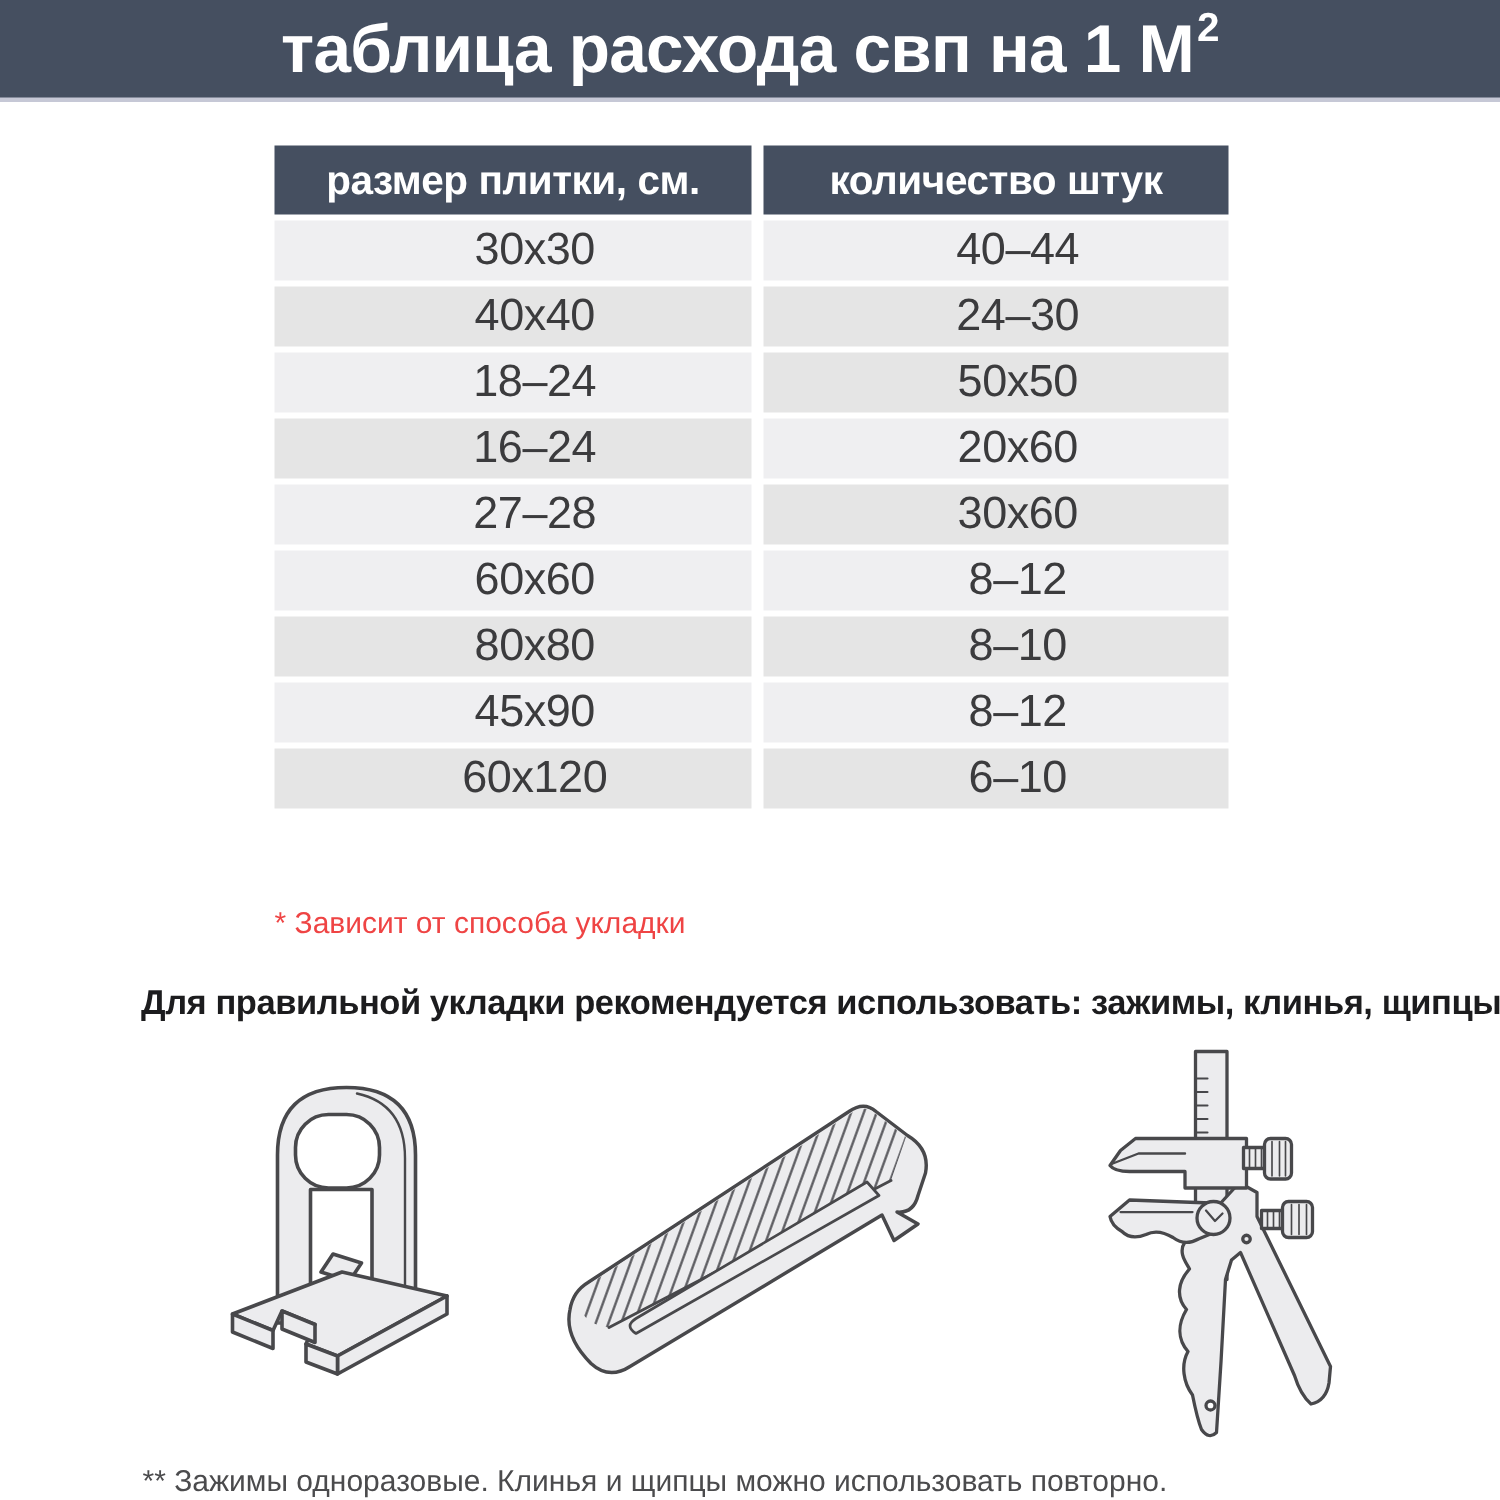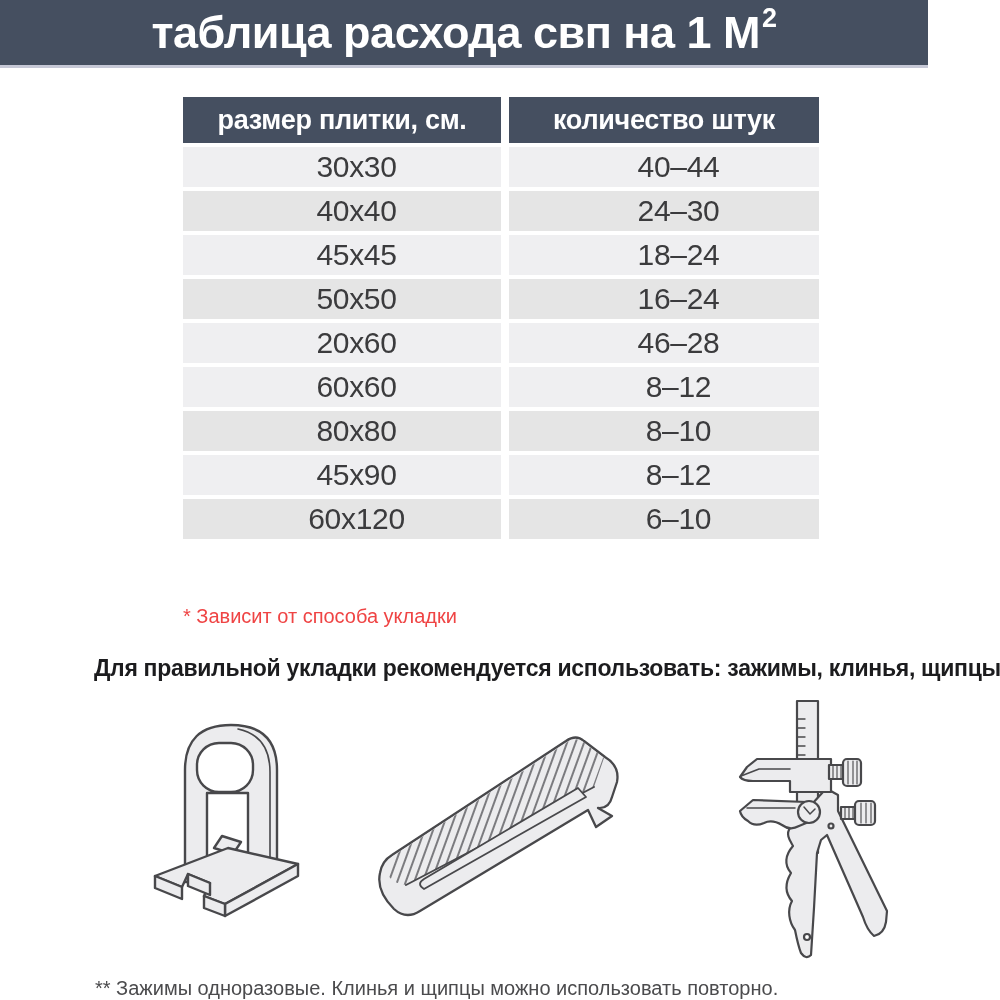--- a/index.html
+++ b/index.html
@@ -1,20 +1,20 @@
 <!DOCTYPE html>
 <html><head>
 <meta charset="utf-8">
 <style>
   html,body { margin:0; padding:0; background:#ffffff; }
   body { width:1000px; height:1000px; font-family:"Liberation Sans", sans-serif; }
   .page { position:relative; width:1000px; height:1000px; overflow:hidden; background:#fff; }
 
   .topbar {
-    position:absolute; top:0; left:0; width:928px; height:65px;
+    position:absolute; top:0; left:0; width:1000px; height:65px;
     background:#454f60; border-bottom:3px solid #c6c8d6;
     display:flex; align-items:center; justify-content:center;
   }
   .title { color:#ffffff; font-weight:bold; font-size:45px; letter-spacing:-0.5px; white-space:nowrap; }
   .title sup { font-size:60%; position:relative; top:-0.15em; margin-left:2px; }
 
   .table {
     position:absolute; left:183px; top:97px; width:636px;
     display:grid; grid-template-columns:318px 310px;
     column-gap:8px; row-gap:4px;
@@ -52,26 +52,26 @@
   </div>
 
   <div class="table">
     <div class="th">размер плитки, см.</div>
     <div class="th">количество штук</div>
 
     <div class="td ra">30x30</div>
     <div class="td ra">40–44</div>
     <div class="td rb">40x40</div>
     <div class="td rb">24–30</div>
-    <div class="td ra">45x45</div>
     <div class="td ra">18–24</div>
     <div class="td rb">50x50</div>
     <div class="td rb">16–24</div>
     <div class="td ra">20x60</div>
-    <div class="td ra">46–28</div>
+    <div class="td ra">27–28</div>
+    <div class="td rb">30x60</div>
     <div class="td ra">60x60</div>
     <div class="td ra">8–12</div>
     <div class="td rb">80x80</div>
     <div class="td rb">8–10</div>
     <div class="td ra">45x90</div>
     <div class="td ra">8–12</div>
     <div class="td rb">60x120</div>
     <div class="td rb">6–10</div>
   </div>
 

